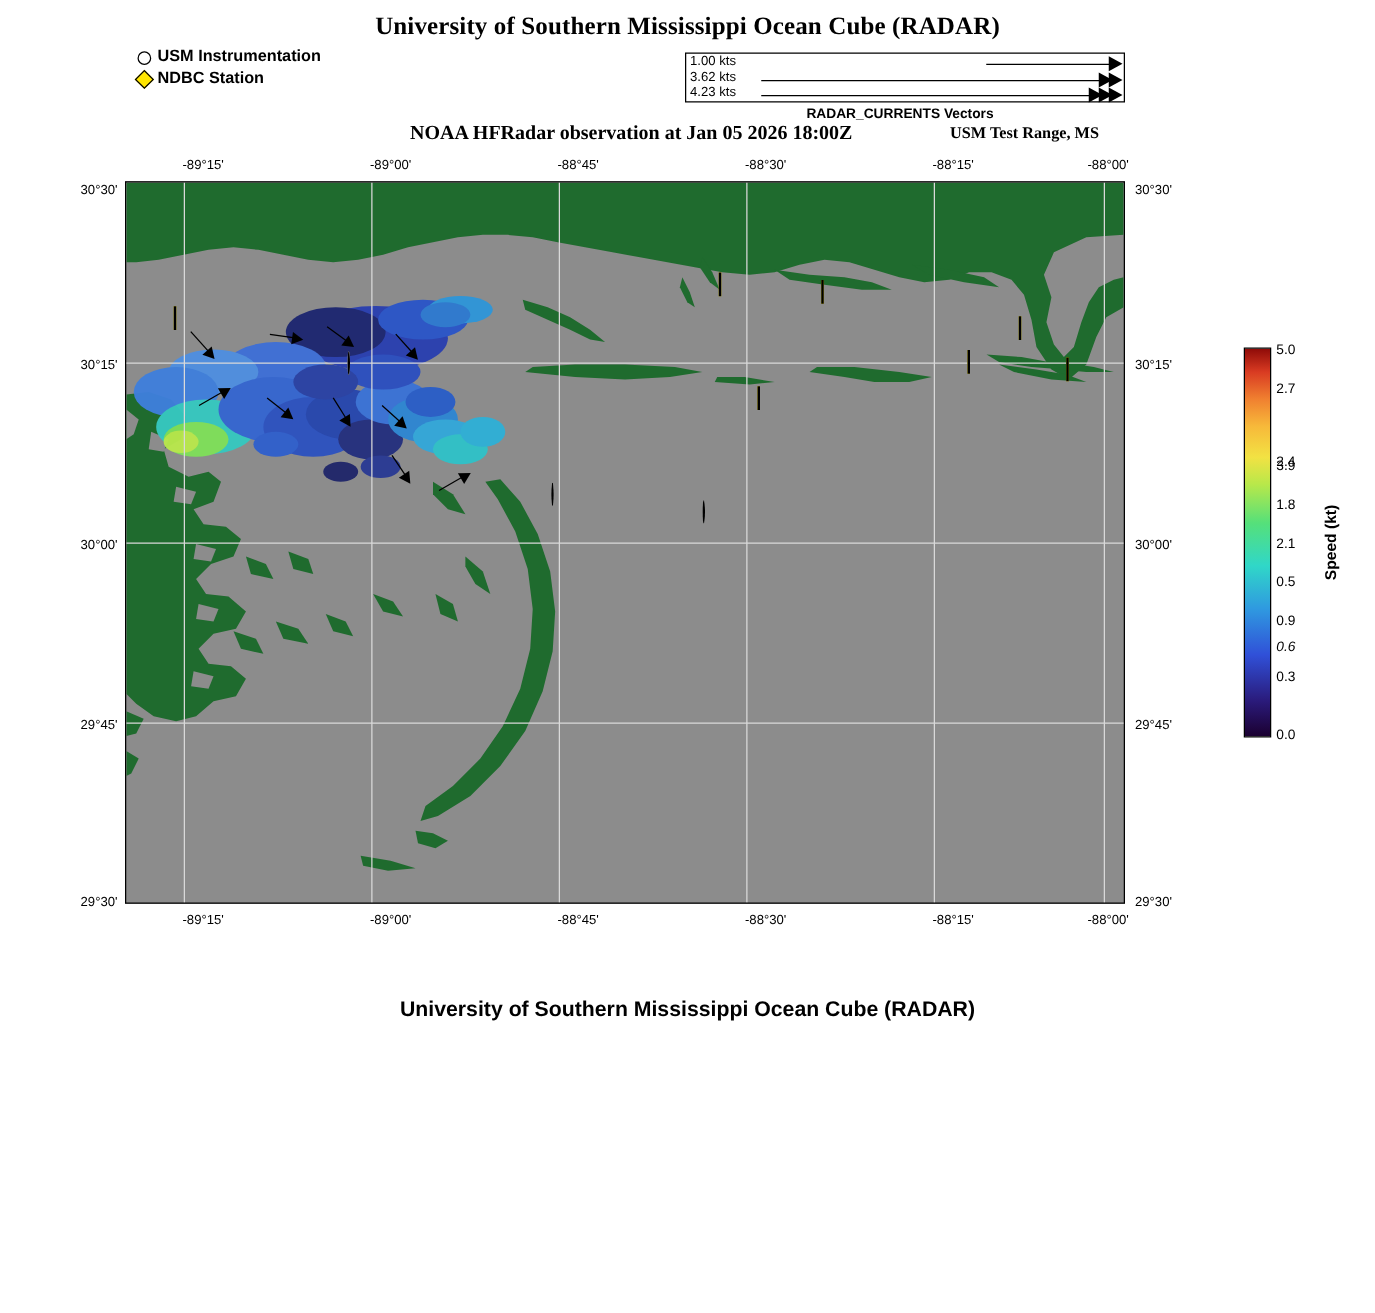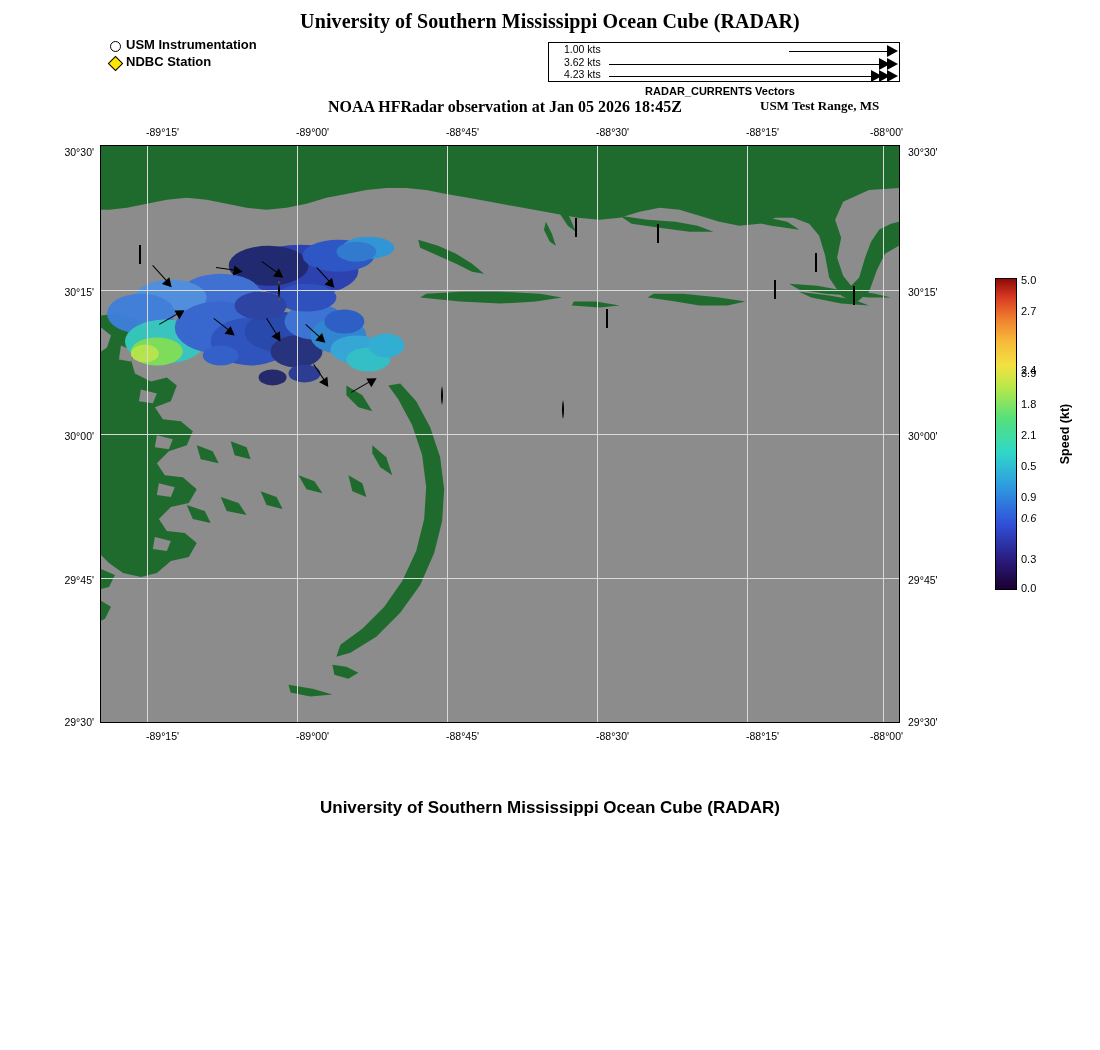--- a/index.html
+++ b/index.html
@@ -95,21 +95,20 @@
   .vk-row {
     position: absolute;
     left: 0; width: 100%;
     height: 13px;
   }
   .vk-row .vk-label {
     position: absolute;
     left: 3px; top: -1px;
     font-size: 10.5px;
     font-family: "Liberation Sans", sans-serif;
-    margin-left: 12px;
   }
   .vk-line {
     position: absolute;
     height: 0;
     border-top: 1px solid #000;
     top: 7px;
   }
   .vk-head {
     position: absolute;
     top: 1px;
@@ -244,21 +243,21 @@
   <div class="vk-row" style="top:26px;">
     <span class="vk-label">4.23 kts</span>
     <span class="vk-line" style="left:60px; width:280px;"></span>
     <span class="vk-head" style="left:322px;"></span>
     <span class="vk-head" style="left:330px;"></span>
     <span class="vk-head" style="left:338px;"></span>
   </div>
 </div>
 <div id="vector-caption" class="abs">RADAR_CURRENTS Vectors</div>
 
-<div id="obs-subtitle" class="abs">NOAA HFRadar observation at Jan 05 2026 18:45Z</div>
+<div id="obs-subtitle" class="abs">NOAA HFRadar observation at Jan 05 2026 18:00Z</div>
 <div id="range-label" class="abs">USM Test Range, MS</div>
 
 <div class="tick-lab tick-top abs" style="left:146px;">-89°15'</div>
 <div class="tick-lab tick-top abs" style="left:296px;">-89°00'</div>
 <div class="tick-lab tick-top abs" style="left:446px;">-88°45'</div>
 <div class="tick-lab tick-top abs" style="left:596px;">-88°30'</div>
 <div class="tick-lab tick-top abs" style="left:746px;">-88°15'</div>
 <div class="tick-lab tick-top abs" style="left:870px;">-88°00'</div>
 
 <div class="tick-lab tick-bot abs" style="left:146px;">-89°15'</div>
@@ -449,18 +448,18 @@
   <div id="colorbar"></div>
   <div class="cb-tick" style="top:2px;">5.0</div>
   <div class="cb-tick" style="top:33px;">2.7</div>
   <div class="cb-tick" style="top:64px;margin-top:28px;">2.4</div>
   <div class="cb-tick" style="top:95px;">3.9</div>
   <div class="cb-tick" style="top:126px;">1.8</div>
   <div class="cb-tick" style="top:157px;">2.1</div>
   <div class="cb-tick" style="top:188px;">0.5</div>
   <div class="cb-tick" style="top:219px;">0.9</div>
   <div class="cb-tick" style="top:240px;font-style:italic;">0.6</div>
-  <div class="cb-tick" style="top:281px;">0.3</div>
+  <div class="cb-tick" style="top:264px;">0.3</div>
   <div class="cb-tick" style="top:310px;">0.0</div>
   <div id="cb-title">Speed (kt)</div>
 </div>
 
 <div id="bottom-title" class="abs">University of Southern Mississippi Ocean Cube (RADAR)</div>
 
 </body></html>

